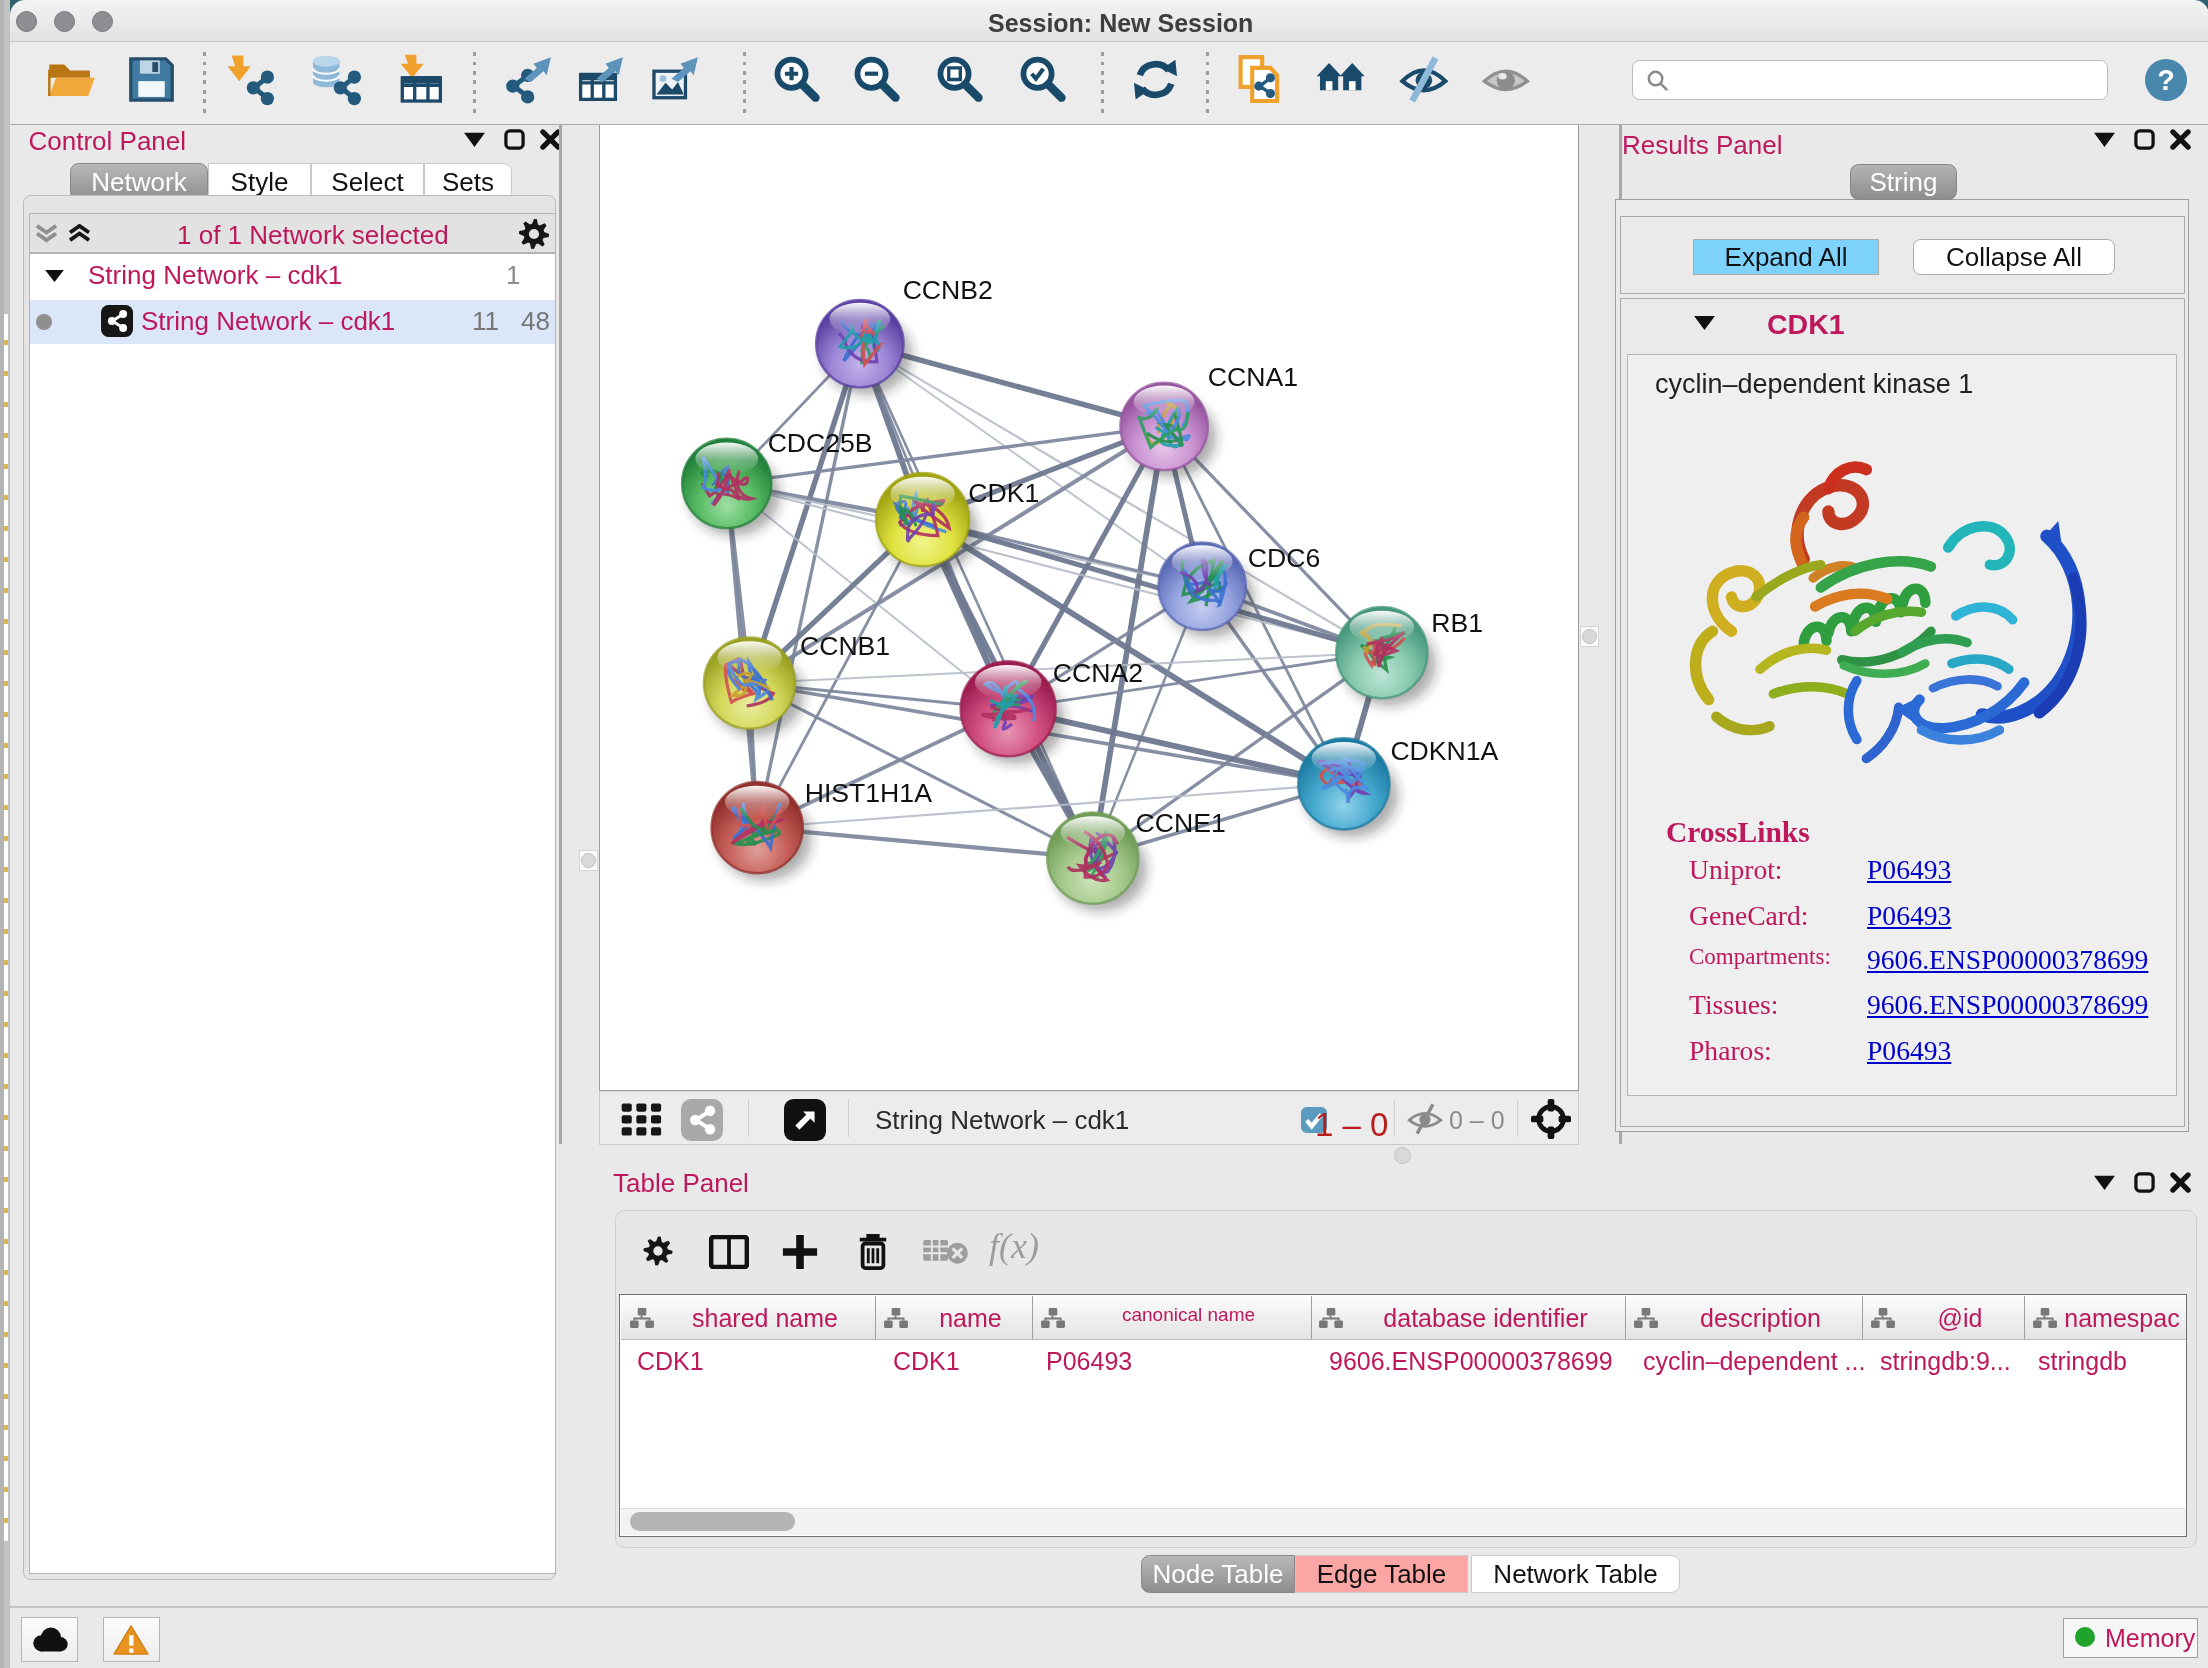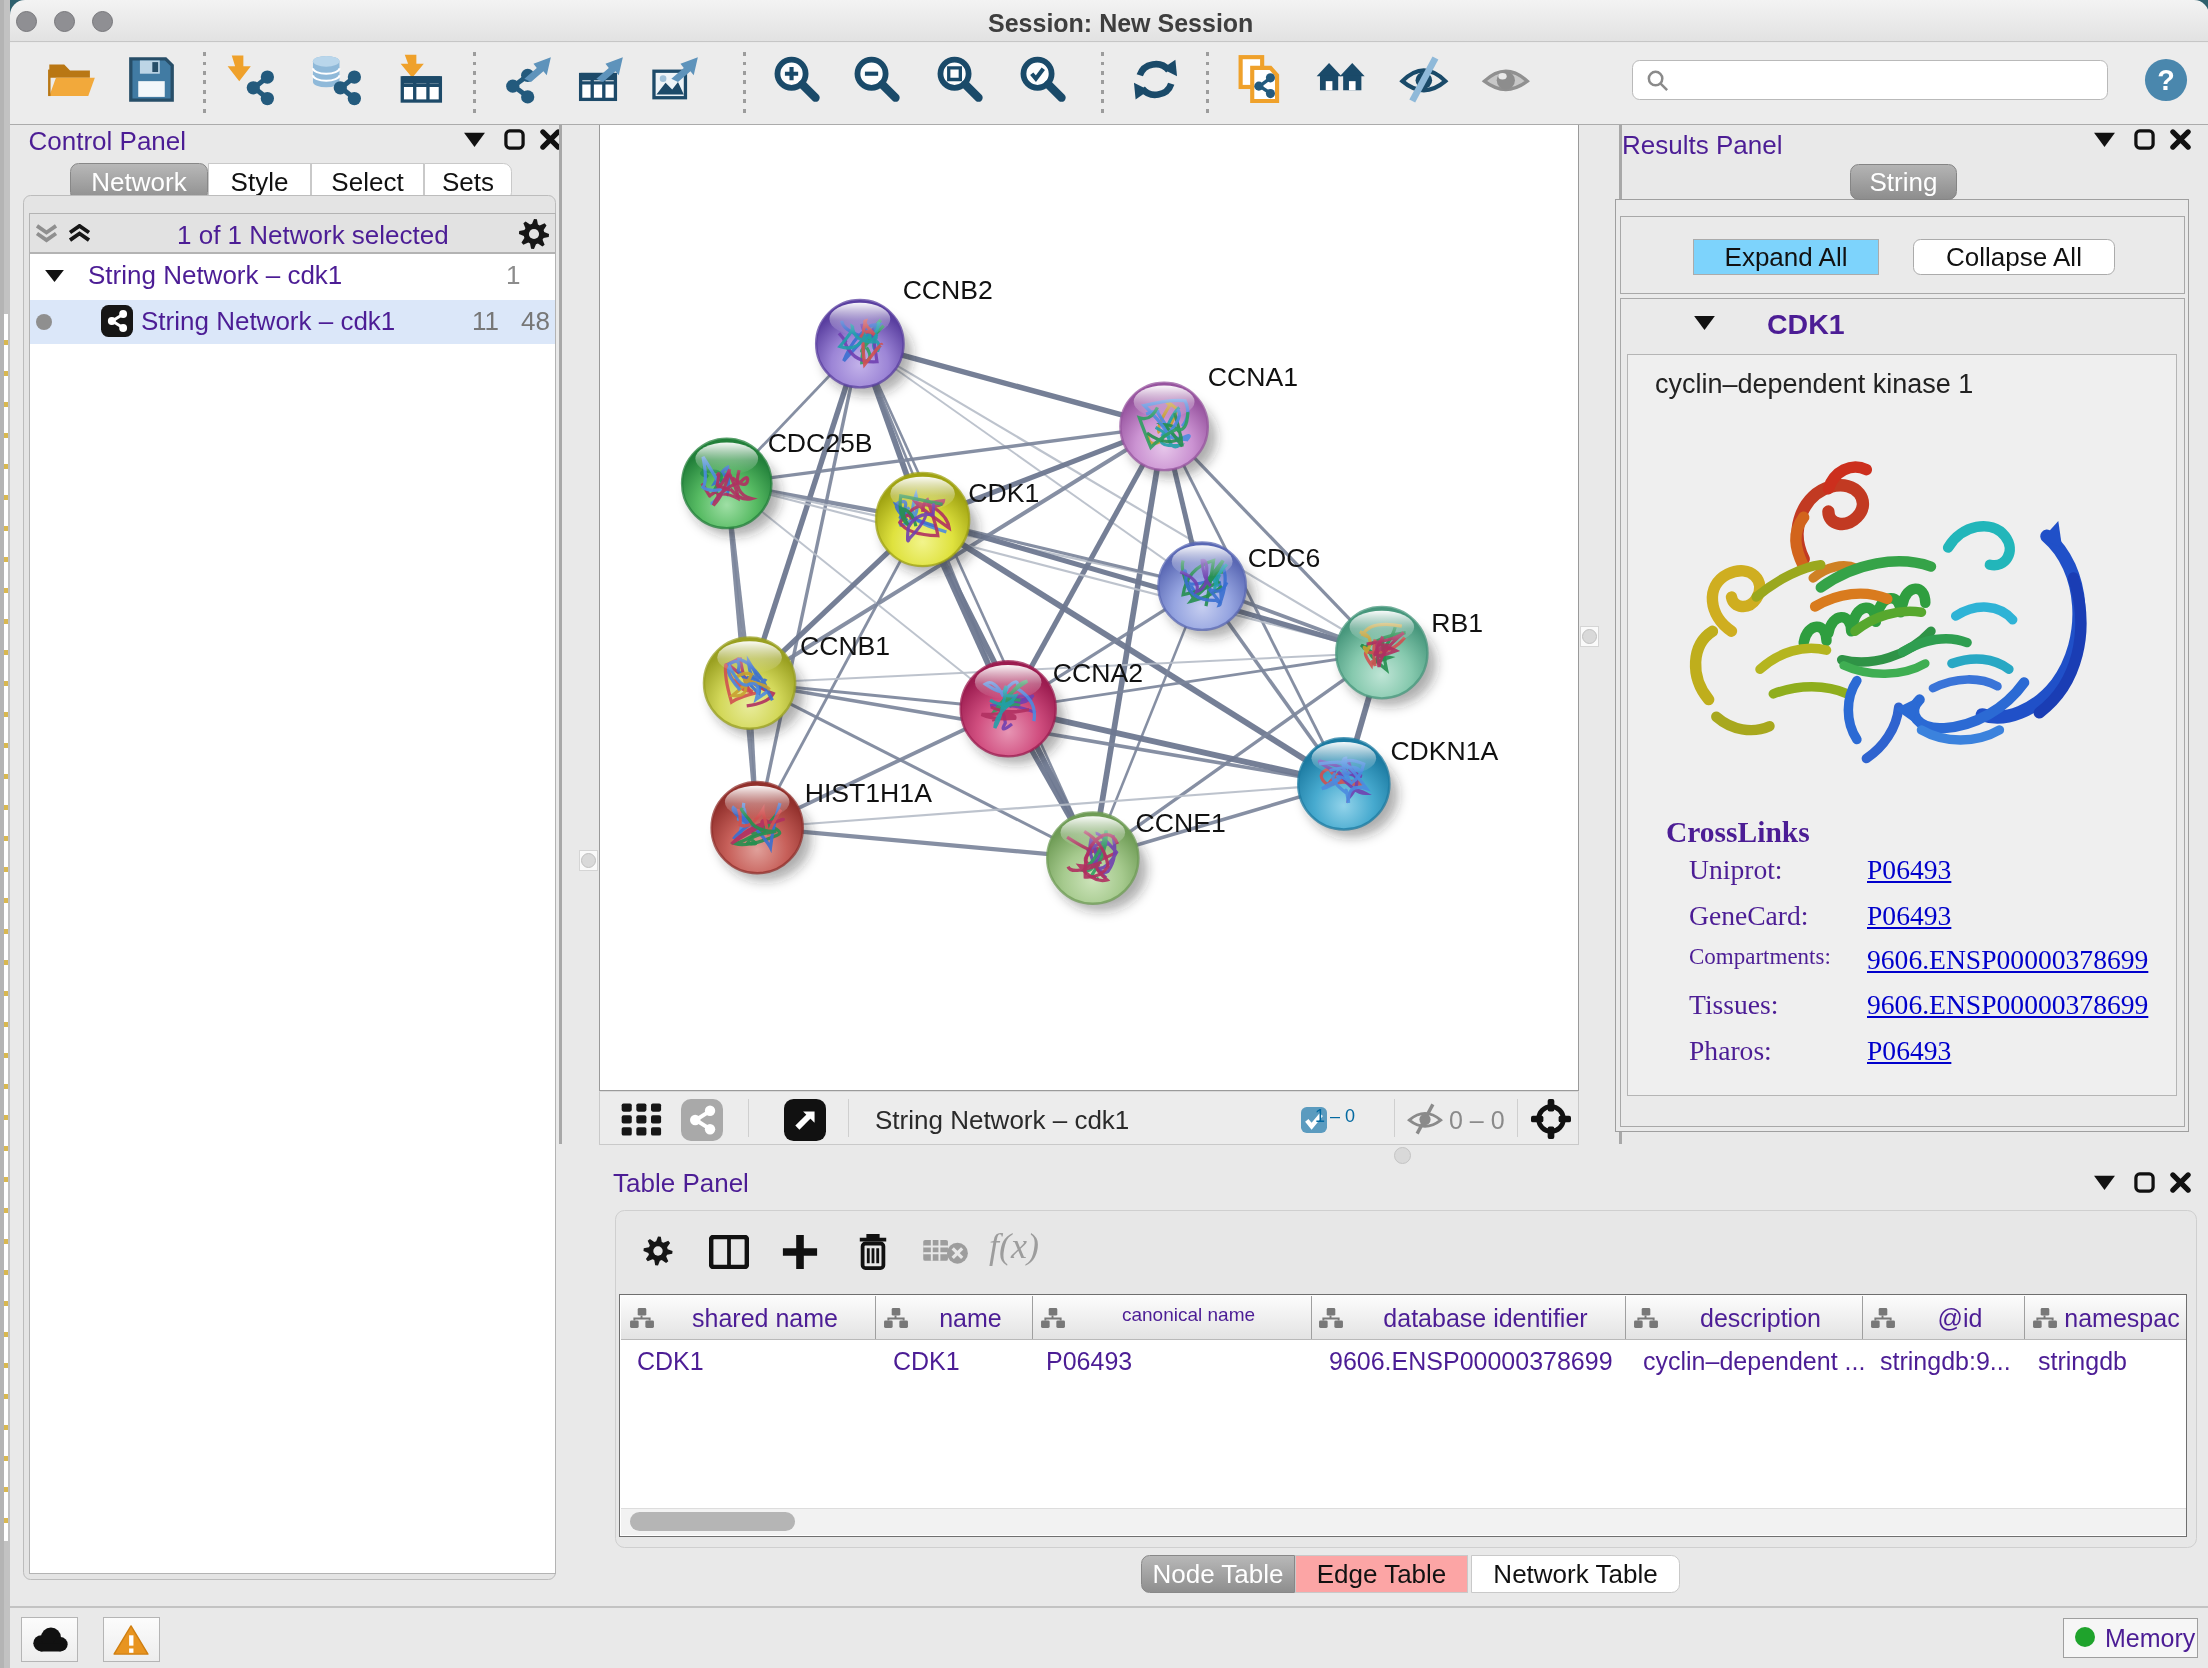--- a/index.html
+++ b/index.html
@@ -1,16 +1,16 @@
 <!DOCTYPE html>
 <html style="font-size:15px"><head><meta charset="utf-8"><style>
 *{margin:0;padding:0;box-sizing:border-box}
 html,body{width:2208px;height:1668px;overflow:hidden;font-family:"Liberation Sans",sans-serif;background:#c9c9c9}
 .abs{position:absolute}
-.txt{position:absolute;white-space:nowrap;color:#4c1d95}
+.txt{position:absolute;white-space:nowrap;color:#be185d}
 </style></head><body>
 <div class="abs" style="left:0;top:0;width:9.5px;height:1668px;background:#c2c2c2"></div>
 <div class="abs" style="left:3.8px;top:314px;width:3.8px;height:1227px;background:repeating-linear-gradient(180deg,#ffffff 0 26px,#d9b851 26px 31px);"></div>
 <div class="abs" style="left:0;top:0;width:3.8px;height:1668px;background:#9a9a9a;opacity:.35"></div>
 <div class="abs" style="left:9.5px;top:0;width:2199px;height:1668px;background:#e9e9e9;border-radius:15px 15px 0 0"></div>
 <div class="abs" style="left:9.5px;top:0;width:16px;height:16px;background:radial-gradient(circle at 16px 16px,rgba(0,0,0,0) 0 14.3px,#2e5f6d 15px)"></div>
 <div class="abs" style="left:2192px;top:0;width:16px;height:16px;background:radial-gradient(circle at 0px 16px,rgba(0,0,0,0) 0 14.3px,#2e5f6d 15px)"></div>
 <div class="abs" style="left:9.5px;top:0;width:2199px;height:42px;background:linear-gradient(#f3f3f3,#e2e2e2);border-bottom:1px solid #c6c6c6;border-radius:15px 15px 0 0"></div>
 <div class="abs" style="left:16px;top:10.5px;width:21px;height:21px;border-radius:50%;background:#8f8f93;border:1px solid #77777b"></div>
 <div class="abs" style="left:54px;top:10.5px;width:21px;height:21px;border-radius:50%;background:#8f8f93;border:1px solid #77777b"></div>
@@ -545,21 +545,21 @@
     <rect width="44" height="44" rx="10" fill="#111"></rect>
     <path d="M14 30 27 17" stroke="#fff" stroke-width="6"></path>
     <path d="M20 13h12v12z" fill="#fff"></path>
   </svg>
 <div class="abs" style="left:848px;top:1099px;width:0;height:38px;border-left:1.9px solid #cfcfcf"></div>
 <div class="txt" style="left:875px;top:1105px;font-size:26px;color:#2a2a2a">String Network – cdk1</div>
 <svg class="abs" style="left:1301px;top:1107px" width="26" height="26" viewBox="0 0 27 27">
     <rect width="27" height="27" rx="6" fill="#5b9bbf"></rect>
     <path d="M6 14l5 6 10-12" stroke="#fff" stroke-width="4.5" fill="none"></path>
   </svg>
-<div class="txt" style="left:1315px;top:1106px;font-size:18px;color:#0369a1">1 – 0</div>
+<div class="txt" style="left:1315px;top:1106px;font-size:33px;color:#b91c1c">1 – 0</div>
 <div class="abs" style="left:1394px;top:1099px;width:0;height:38px;border-left:1.9px solid #cfcfcf"></div>
 <svg class="abs" style="left:1406px;top:1101px" width="38" height="36" viewBox="0 0 64 64">
     <path d="M4 34 Q32 10 60 34 Q32 56 4 34z" fill="none" stroke="#8a8a8a" stroke-width="5"></path>
     <circle cx="32" cy="33" r="10" fill="#8a8a8a"></circle>
     <line x1="46" y1="6" x2="18" y2="58" stroke="#8a8a8a" stroke-width="6"></line>
   </svg>
 <div class="txt" style="left:1449px;top:1106px;font-size:25px;color:#8a8a8a">0 – 0</div>
 <div class="abs" style="left:1517px;top:1099px;width:0;height:38px;border-left:1.9px solid #cfcfcf"></div>
 <svg class="abs" style="left:1531px;top:1099px" width="40" height="40" viewBox="0 0 42 42">
     <circle cx="21" cy="21" r="13" fill="none" stroke="#111" stroke-width="5"></circle>

